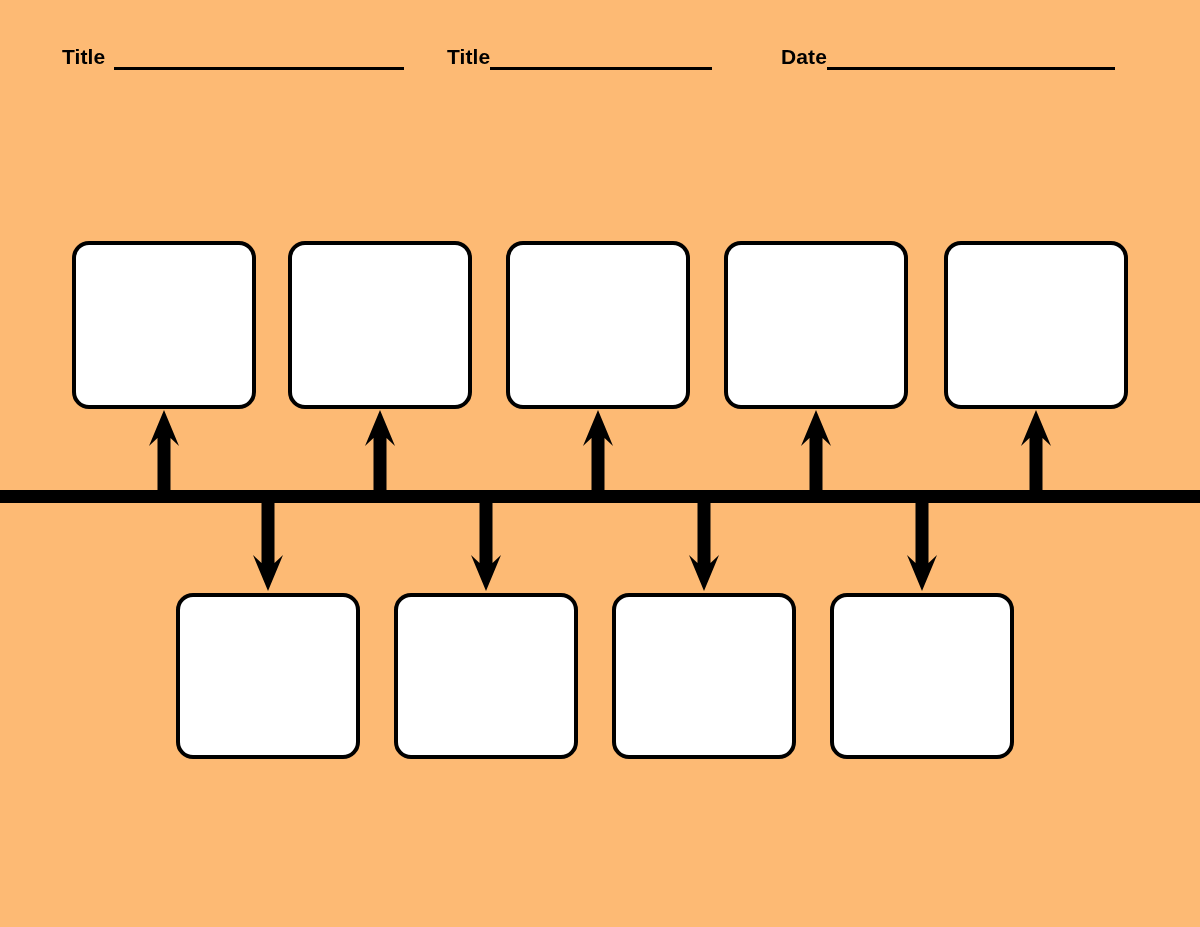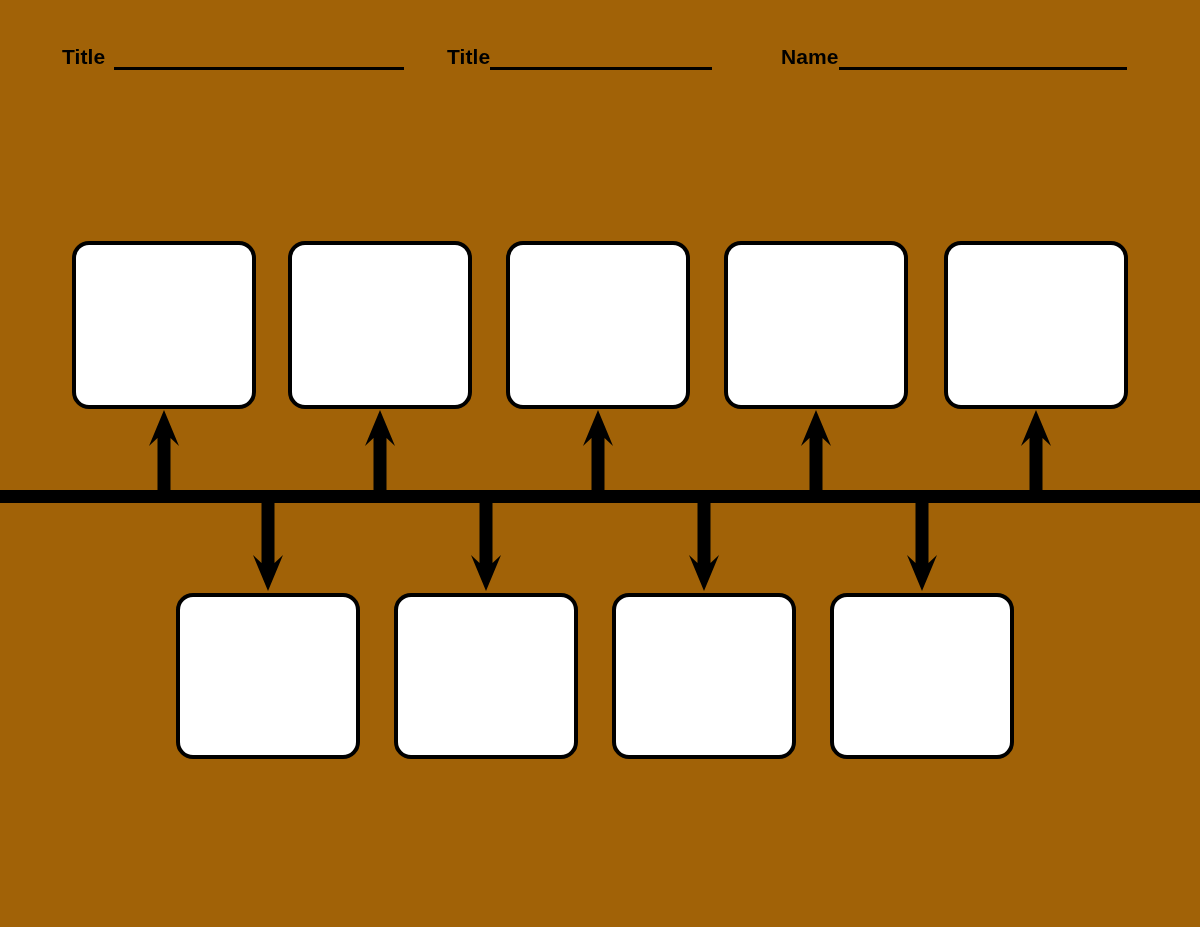--- a/index.html
+++ b/index.html
@@ -9,21 +9,21 @@
     background: #ffffff;
   }
   body {
     font-family: "Liberation Sans", sans-serif;
     -webkit-font-smoothing: antialiased;
   }
   #page {
     position: relative;
     width: 1200px;
     height: 927px;
-    background: #a16207;
+    background: #fdba74;
     overflow: hidden;
   }
 
   
   .header-row {
     position: absolute;
     left: 0;
     top: 38px;
     width: 1200px;
     height: 44px;
@@ -106,21 +106,21 @@
       <span class="field-label">Title</span>
       <span class="field-rule" style="width: 290px;"></span>
     </div>
 
     <div class="field" id="field-date">
       <span class="field-label">Title</span>
       <span class="field-rule" style="width: 222px;"></span>
     </div>
 
     <div class="field" id="field-name">
-      <span class="field-label">Name</span>
+      <span class="field-label">Date</span>
       <span class="field-rule" style="width: 288px;"></span>
     </div>
 
   </div>
 
   <div id="timeline-bar"></div>
 
   <svg id="arrow-layer" viewBox="0 0 1200 927">
       <path d="M 164 410 L 149 446 L 157.5 438 L 157.5 496 L 170.5 496 L 170.5 438 L 179 446 Z" fill="#000000"></path>
       <path d="M 380 410 L 365 446 L 373.5 438 L 373.5 496 L 386.5 496 L 386.5 438 L 395 446 Z" fill="#000000"></path>

